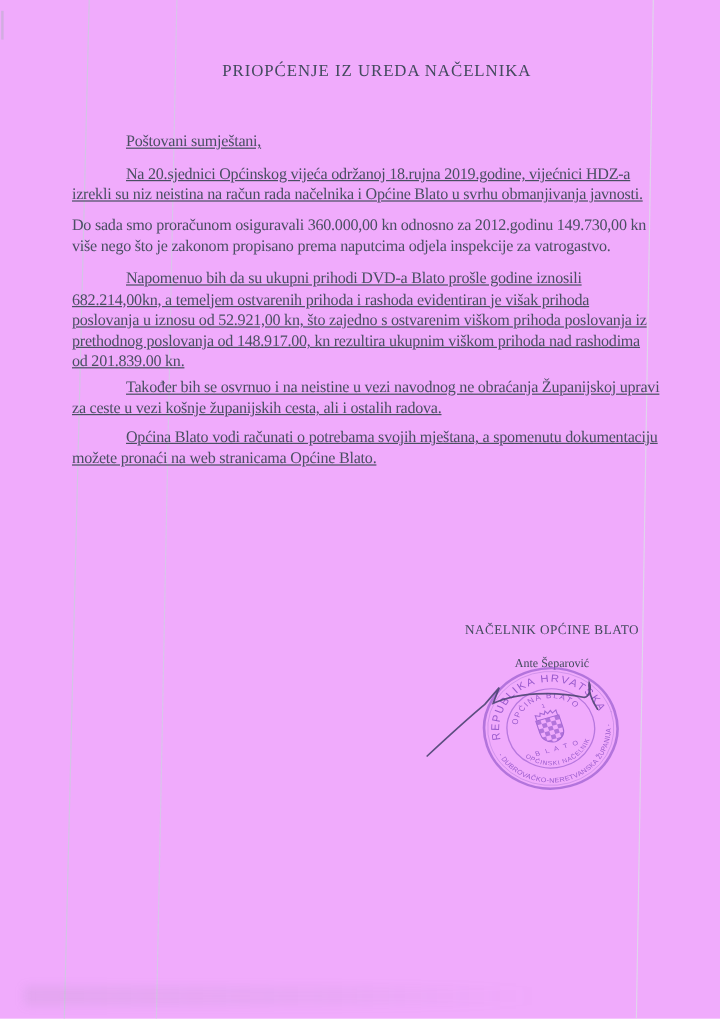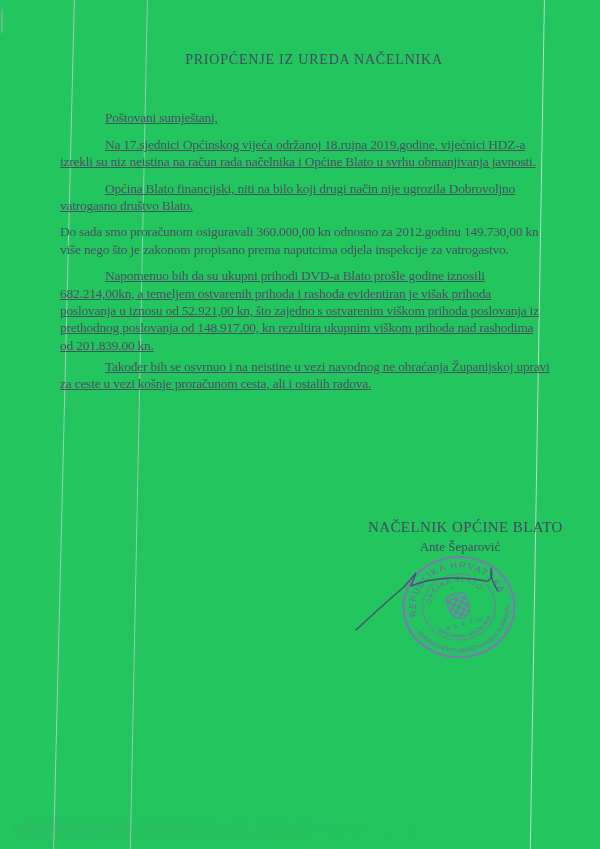--- a/index.html
+++ b/index.html
@@ -1,21 +1,21 @@
 <!DOCTYPE html>
 <html><head>
 <meta charset="utf-8">
 <style>
   html,body{margin:0;padding:0;}
   body{background:#ffffff;}
   .page{
     position:relative;
     width:600px;height:849px;
     margin:0 auto;
-    background:#22c55e;
+    background:#f0abfc;
     overflow:hidden;
     font-family:"Liberation Serif","DejaVu Serif",serif;
   }
   
   .scanline{position:absolute;top:-6px;height:862px;width:1px;}
   .line-a{left:74px;background:#c9cede;opacity:.75;transform:rotate(1.4deg);transform-origin:top center;}
   .line-b{left:147px;background:#cdd2e0;opacity:.65;transform:rotate(1.15deg);transform-origin:top center;}
   .line-c{left:544px;background:#dcdfe7;opacity:.8;transform:rotate(.95deg);transform-origin:top center;}
   .edge-dash{position:absolute;left:1px;top:9px;width:2px;height:24px;background:#aab0bc;opacity:.45;}
   .bleed{position:absolute;left:20px;top:822px;width:430px;height:16px;
@@ -32,22 +32,22 @@
     margin:51px 0 0 26px;text-align:center;
     font-size:14px;letter-spacing:.8px;color:#434a5e;white-space:pre;
   }
   .letter p{white-space:pre;margin:0;}
   .letter p.indent{text-indent:45px;text-decoration:underline;}
   
   .signoff{
     position:absolute;left:368px;top:519px;width:184px;
     text-align:center;color:#434a5e;filter:blur(.22px);
   }
-  .signoff .role{font-size:15px;letter-spacing:.4px;white-space:pre;}
-  .signoff .name{font-size:13px;margin-top:3px;white-space:pre;}
+  .signoff .role{font-size:11px;letter-spacing:.4px;white-space:pre;}
+  .signoff .name{font-size:10px;margin-top:17px;white-space:pre;}
   
   .stamp-svg{position:absolute;left:397px;top:551px;opacity:.88;filter:blur(.3px);}
   .stamp-text{font-family:"Liberation Sans","DejaVu Sans",sans-serif;fill:#8e50c6;}
   .signature-svg{position:absolute;left:340px;top:556px;}
 </style>
 </head>
 <body>
 
 <div class="page">
 
@@ -55,39 +55,39 @@
   <div class="scanline line-b"></div>
   <div class="scanline line-c"></div>
   <div class="edge-dash"></div>
   <div class="bleed"></div>
 
   <div class="letter">
     <div class="doc-title">PRIOPĆENJE IZ UREDA NAČELNIKA</div>
 
     <p class="indent" style="margin-top:41px">Poštovani sumještani,</p>
 
-    <p class="indent" style="margin-top:9.5px">Na 17.sjednici Općinskog vijeća održanoj 18.rujna 2019.godine, vijećnici HDZ-a
+    <p class="indent" style="margin-top:9.5px">Na 20.sjednici Općinskog vijeća održanoj 18.rujna 2019.godine, vijećnici HDZ-a
 izrekli su niz neistina na račun rada načelnika i Općine Blato u svrhu obmanjivanja javnosti.</p>
 
-    <p class="indent" style="margin-top:9.5px">Općina Blato financijski, niti na bilo koji drugi način nije ugrozila Dobrovoljno
-vatrogasno društvo Blato.</p>
 
 
     <p style="margin-top:8.5px">Do sada smo proračunom osiguravali 360.000,00 kn odnosno za 2012.godinu 149.730,00 kn
 više nego što je zakonom propisano prema naputcima odjela inspekcije za vatrogastvo.</p>
 
     <p class="indent" style="margin-top:9.5px">Napomenuo bih da su ukupni prihodi DVD-a Blato prošle godine iznosili
 682.214,00kn, a temeljem ostvarenih prihoda i rashoda evidentiran je višak prihoda
 poslovanja u iznosu od 52.921,00 kn, što zajedno s ostvarenim viškom prihoda poslovanja iz
 prethodnog poslovanja od 148.917.00, kn rezultira ukupnim viškom prihoda nad rashodima
 od 201.839.00 kn.</p>
 
     <p class="indent" style="margin-top:4px">Također bih se osvrnuo i na neistine u vezi navodnog ne obraćanja Županijskoj upravi
-za ceste u vezi košnje proračunom cesta, ali i ostalih radova.</p>
+za ceste u vezi košnje županijskih cesta, ali i ostalih radova.</p>
 
+    <p class="indent" style="margin-top:7px">Općina Blato vodi računati o potrebama svojih mještana, a spomenutu dokumentaciju
+možete pronaći na web stranicama Općine Blato.</p>
   </div>
 
   <div class="signoff">
     <div class="role">NAČELNIK OPĆINE BLATO</div>
     <div class="name">Ante Šeparović</div>
   </div>
 
   <svg class="stamp-svg" width="124" height="112" viewBox="-62 -62 124 124" preserveAspectRatio="none">
     <defs>
       <path id="arc-outer-top" d="M -43,0 A 43,43 0 0 1 43,0"></path>

